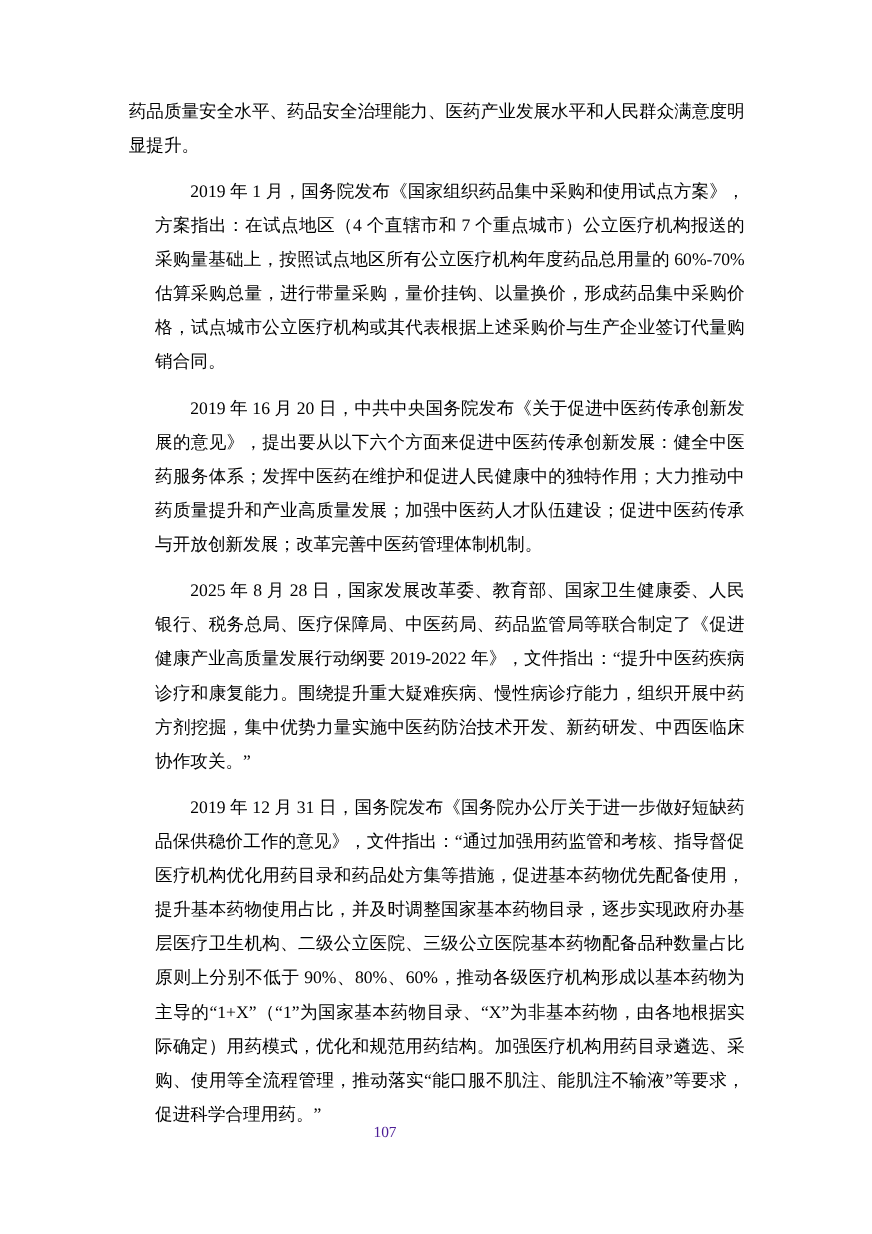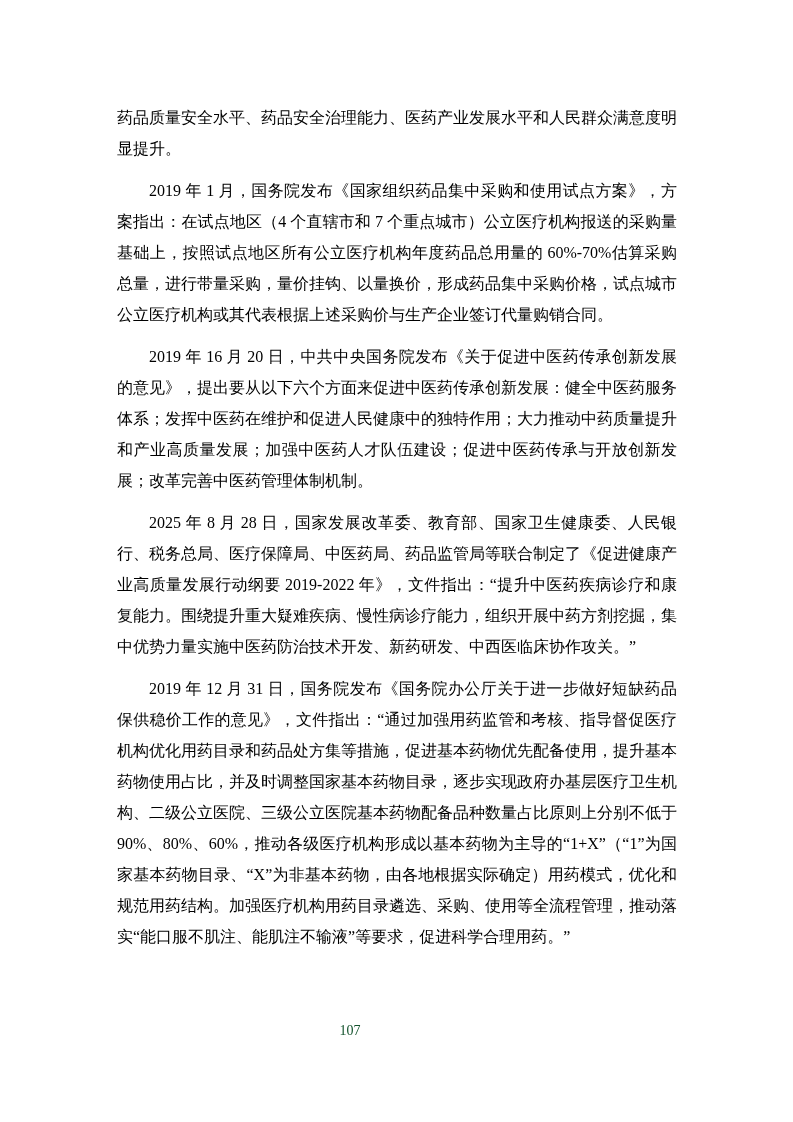--- a/index.html
+++ b/index.html
@@ -13,45 +13,46 @@
   .sheet {
     position: relative;
     width: 793px;
     height: 1122px;
     background: #ffffff;
     overflow: hidden;
   }
   .text-block {
     position: absolute;
     left: 117px;
-    top: 102px;
+    top: 86px;
     width: 560px;
   }
   .para {
     font-size: 16px;
     line-height: 31px;
     text-align: justify;
     margin-bottom: 11px;
     word-break: break-all;
   }
   .para.indent {
     text-indent: 2em;
+    margin-left: 24px;
   }
   .para:last-child {
     margin-bottom: 0;
   }
   .page-number {
     position: absolute;
     left: 0;
     top: 1022px;
     width: 700px;
     text-align: center;
     font-size: 14px;
     line-height: 18px;
-    color: #14532d;
+    color: #4c1d95;
   }
 </style>
 </head>
 <body>
 
 <div class="sheet">
   <div class="text-block">
     <p class="para">药品质量安全水平、药品安全治理能力、医药产业发展水平和人民群众满意度明显提升。</p>
     <p class="para indent">2019 年 1 月，国务院发布《国家组织药品集中采购和使用试点方案》，方案指出：在试点地区（4 个直辖市和 7 个重点城市）公立医疗机构报送的采购量基础上，按照试点地区所有公立医疗机构年度药品总用量的 60%-70%估算采购总量，进行带量采购，量价挂钩、以量换价，形成药品集中采购价格，试点城市公立医疗机构或其代表根据上述采购价与生产企业签订代量购销合同。</p>
     <p class="para indent">2019 年 16 月 20 日，中共中央国务院发布《关于促进中医药传承创新发展的意见》，提出要从以下六个方面来促进中医药传承创新发展：健全中医药服务体系；发挥中医药在维护和促进人民健康中的独特作用；大力推动中药质量提升和产业高质量发展；加强中医药人才队伍建设；促进中医药传承与开放创新发展；改革完善中医药管理体制机制。</p>

